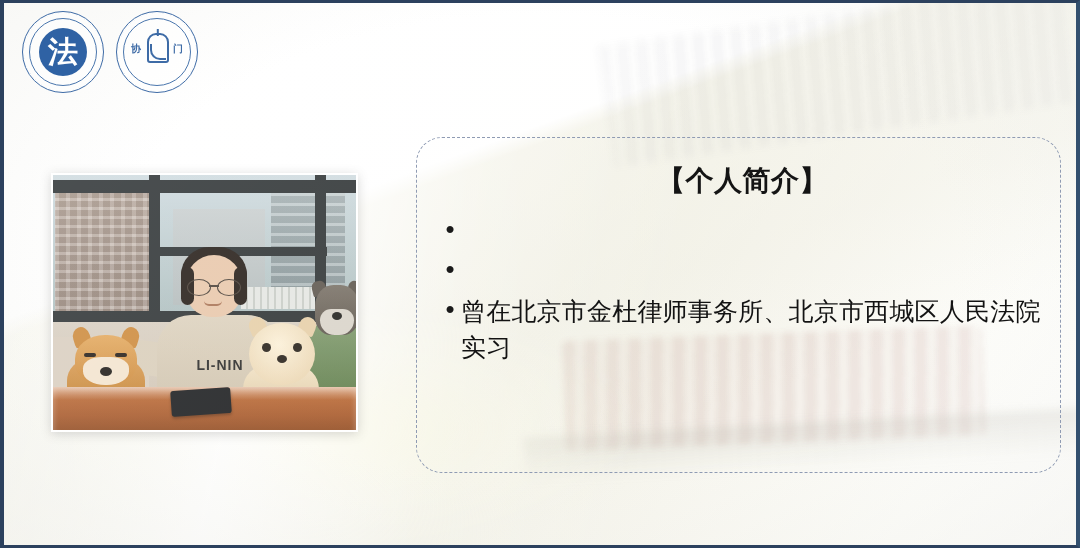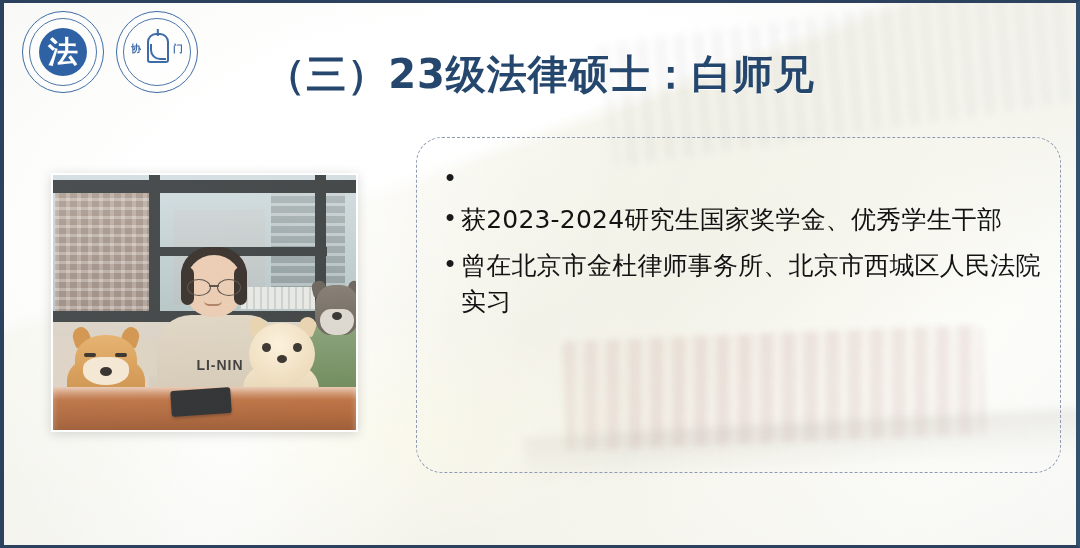--- a/index.html
+++ b/index.html
@@ -343,21 +343,20 @@
       <div class="ring-outer"></div>
       <div class="micro"></div>
       <div class="ring-inner"></div>
       <div class="bell"></div>
       <div class="side l">协</div>
       <div class="side r">门</div>
     </div>
 
   </div>
 
-  <div id="title">（三）23级法律硕士：白师兄</div>
 
   <div id="photo-frame">
     <div id="photo">
       <div class="ph sky"></div>
       <div class="ph bldg-l"></div>
       <div class="ph bldg-c"></div>
       <div class="ph bldg-r"></div>
       <div class="ph greenery"></div>
       <div class="ph rail"></div>
       <div class="ph mull-v mv1"></div>
@@ -405,27 +404,27 @@
       <div class="ph pom-n"></div>
 
       <div class="ph table"></div>
       <div class="ph table-gloss"></div>
       <div class="ph phone"></div>
       <div class="ph photo-wash"></div>
     </div>
   </div>
 
   <div id="info-panel">
+    <div id="info-heading">【个人简介】</div>
     <ul class="bullet-list">
       <li class="bullet-row">
         <span class="bullet-dot">•</span>
       </li>
       <li class="bullet-row">
         <span class="bullet-dot">•</span>
-        <span class="bullet-text">获2023-2024研究生国家奖学金、优秀学生干部</span>
       </li>
       <li class="bullet-row">
         <span class="bullet-dot">•</span>
         <span class="bullet-text">曾在北京市金杜律师事务所、北京市西城区人民法院实习</span>
       </li>
     </ul>
   </div>
 
 </div>
 

